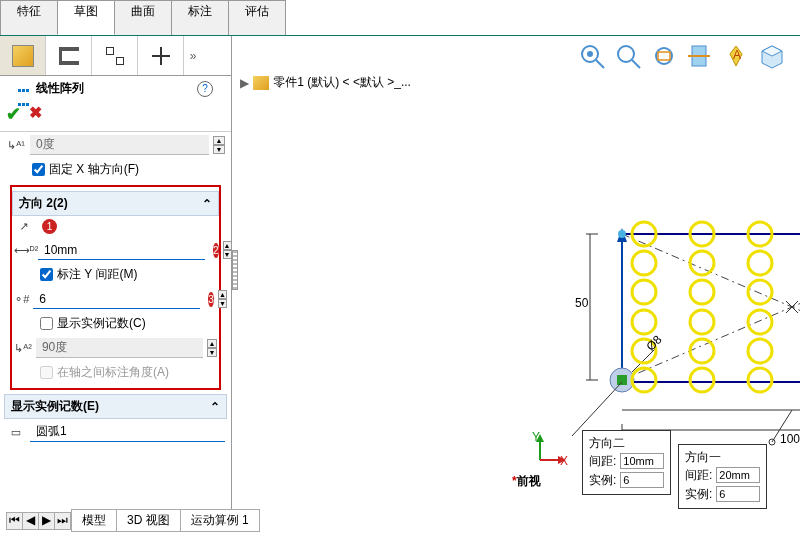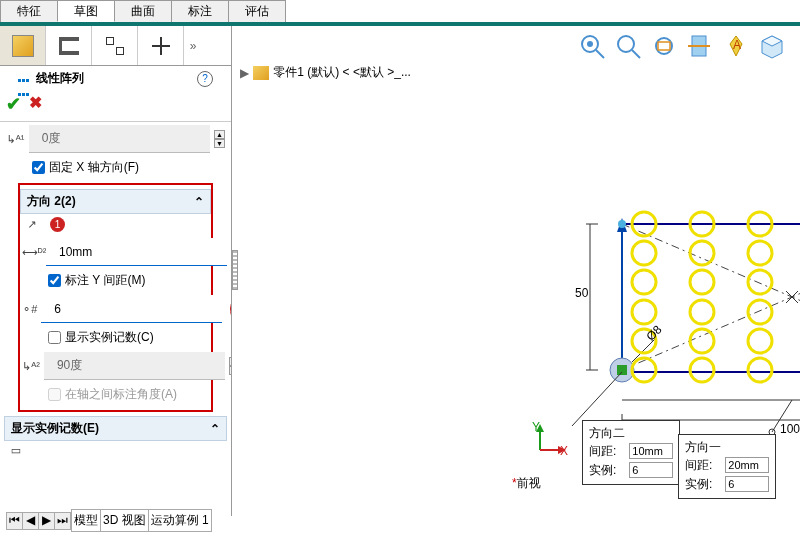--- a/index.html
+++ b/index.html
@@ -1,18 +1,18 @@
 <!DOCTYPE html>
 <html><head>
 <meta charset="utf-8">
 <style>
 * { box-sizing: border-box; margin: 0; padding: 0; font-family: "Microsoft YaHei", Arial, sans-serif; }
 body { background: #fff; width: 800px; height: 538px; overflow: hidden; position: relative; font-size: 12px; }
 
-.top-tabs { display: flex; height: 26px; border-bottom: 4px solid #0f766e; }
+.top-tabs { display: flex; height: 36px; border-bottom: 1px solid #0f766e; }
 .top-tab { padding: 2px 16px; border: 1px solid #999; border-bottom: none; margin-right: -1px; background: #f0f0f0; cursor: pointer; }
 .top-tab.active { background: #fff; border-bottom: 1px solid #fff; position: relative; z-index: 1; }
 
 .main { display: flex; height: 490px; }
 .sidebar { width: 232px; border-right: 1px solid #999; display: flex; flex-direction: column; background: #fff; }
 .side-tabs { display: flex; height: 40px; border-bottom: 1px solid #999; }
 .side-tab { width: 46px; display: flex; align-items: center; justify-content: center; border-right: 1px solid #ccc; cursor: pointer; }
 .side-tab.first { background: #e8e4d8; }
 .cube-icon { width: 22px; height: 22px; background: linear-gradient(135deg,#f4d060,#e0a020); border: 1px solid #888; }
 .list-icon { width: 20px; height: 18px; border-left: 3px solid #555; box-shadow: inset 0 4px 0 #555, inset 0 -4px 0 #555; }
@@ -31,50 +31,50 @@
 .panel-title { font-weight: bold; }
 .help-icon { margin-left: auto; width:16px; height:16px; border:1px solid #666; border-radius:50%; text-align:center; line-height:14px; font-size:10px; color:#0066cc; cursor:pointer;}
 
 .confirm-row { display:flex; padding: 2px 6px 6px; gap:8px; border-bottom:1px solid #ccc;}
 .check-green { color:#1a9c1a; font-size:18px; cursor:pointer; font-weight:bold;}
 .x-red { color:#cc2222; font-size:16px; cursor:pointer; font-weight:bold;}
 
 .panel-body { flex:1; overflow:auto; padding: 0 4px;}
 .row { display:flex; align-items:center; padding: 3px 2px; gap:4px;}
 .row .lbl-icon { width:20px; text-align:center; color:#444; font-size:11px;}
-.row input[type=text] { flex:1; height:28px; border:none; border-bottom:1px solid #0066cc; padding:0 13px; font-size:12px;}
+.row input[type=text] { flex:1; height:20px; border:none; border-bottom:1px solid #0066cc; padding:0 6px; font-size:12px;}
 .row input.gray { background:#eee; border-bottom:1px solid #bbb; color:#666;}
 .row .spinner { width:12px; display:flex; flex-direction:column;}
 .row .spinner div { height:9px; border:1px solid #999; font-size:7px; text-align:center; line-height:7px; cursor:pointer; background:#f0f0f0;}
 .chk-row { padding: 3px 4px 3px 28px; display:flex; align-items:center; gap:4px;}
 .chk-row input { accent-color: #0066cc; margin:0;}
 
 .section-header { background:#e8f0f8; padding:3px 6px; font-weight:bold; display:flex; align-items:center; border:1px solid #c0d0e0;}
 .section-header .chev { margin-left:auto; cursor:pointer;}
 
-.red-box { border:2px solid #cc0000; margin:4px 14px; padding:4px 0;}
+.red-box { border:2px solid #cc0000; margin:4px 6px; padding:4px 0;}
 .badge { display:inline-flex; width:15px; height:15px; background:#cc2222; color:#fff; border-radius:50%; font-size:10px; align-items:center; justify-content:center; margin-left:4px;}
 
 .canvas { flex:1; position:relative; background:#fff;}
 .tool-icons { position:absolute; top:6px; right:12px; display:flex; gap:6px;}
 .tool-icons svg { width:30px; height:30px; cursor:pointer;}
 .breadcrumb { position:absolute; top:38px; left:8px; font-size:12px; display:flex; align-items:center; gap:4px;}
 .breadcrumb .arrow { color:#666;}
 .part-ico { width:16px; height:14px; background:linear-gradient(135deg,#f4d060,#e0a020); display:inline-block;}
 .footer-row { position:absolute; bottom:6px; left:6px; display:flex; align-items:center; gap:0; font-size:12px;}
 .footer-row .nav { display:flex; border:1px solid #aaa;}
 .footer-row .nav div { width:16px; height:16px; border-right:1px solid #aaa; text-align:center; line-height:14px; background:#eee; cursor:pointer;}
-.footer-tab { padding:2px 2px; border:1px solid #aaa; margin-left:-1px; background:#fff; cursor:pointer;}
+.footer-tab { padding:2px 10px; border:1px solid #aaa; margin-left:-1px; background:#fff; cursor:pointer;}
 
 .info-box { position:absolute; border:1px solid #333; background:#fff; padding:4px 6px; font-size:12px;}
-.info-box .irow { display:flex; gap:13px; padding:1px 0;}
+.info-box .irow { display:flex; gap:4px; padding:1px 0;}
 .info-box input { width:44px; height:16px; border:1px solid #999; font-size:11px; padding:0 2px;}
 
 .axis-lbl { position:absolute; font-size:12px;}
-.front-lbl { position:absolute; bottom:24px; left:280px; font-weight:normal;}
+.front-lbl { position:absolute; bottom:36px; left:280px; font-weight:bold;}
 .front-lbl::before { content:"*"; color:#cc0000;}
 
 .drag-handle { position:absolute; top:250px; left:232px; width:6px; height:40px; background:repeating-linear-gradient(#bbb,#bbb 2px,#fff 2px,#fff 4px); border:1px solid #999; cursor:ew-resize;}
 </style>
 </head>
 <body>
 
 <div class="top-tabs">
   <div class="top-tab">特征</div>
   <div class="top-tab active">草图</div>
@@ -173,20 +173,21 @@
             <span>在轴之间标注角度(A)</span>
           </div>
       </div>
 
       <div class="section-header">
           <span>显示实例记数(E)</span>
           <span class="chev">⌃</span>
         </div>
       <div class="row">
         <span class="lbl-icon">▭</span>
+        <input type="text" value="圆弧1" style="">
       </div>
     </div>
   </div>
 
   <div class="canvas">
     <div class="tool-icons">
       <svg>
           <circle cx="12" cy="12" r="8" fill="none" stroke="#4a90d0" stroke-width="2"></circle>
           <circle cx="12" cy="12" r="3" fill="#4a90d0"></circle>
           <line x1="18" y1="18" x2="26" y2="26" stroke="#4a90d0" stroke-width="2"></line>

